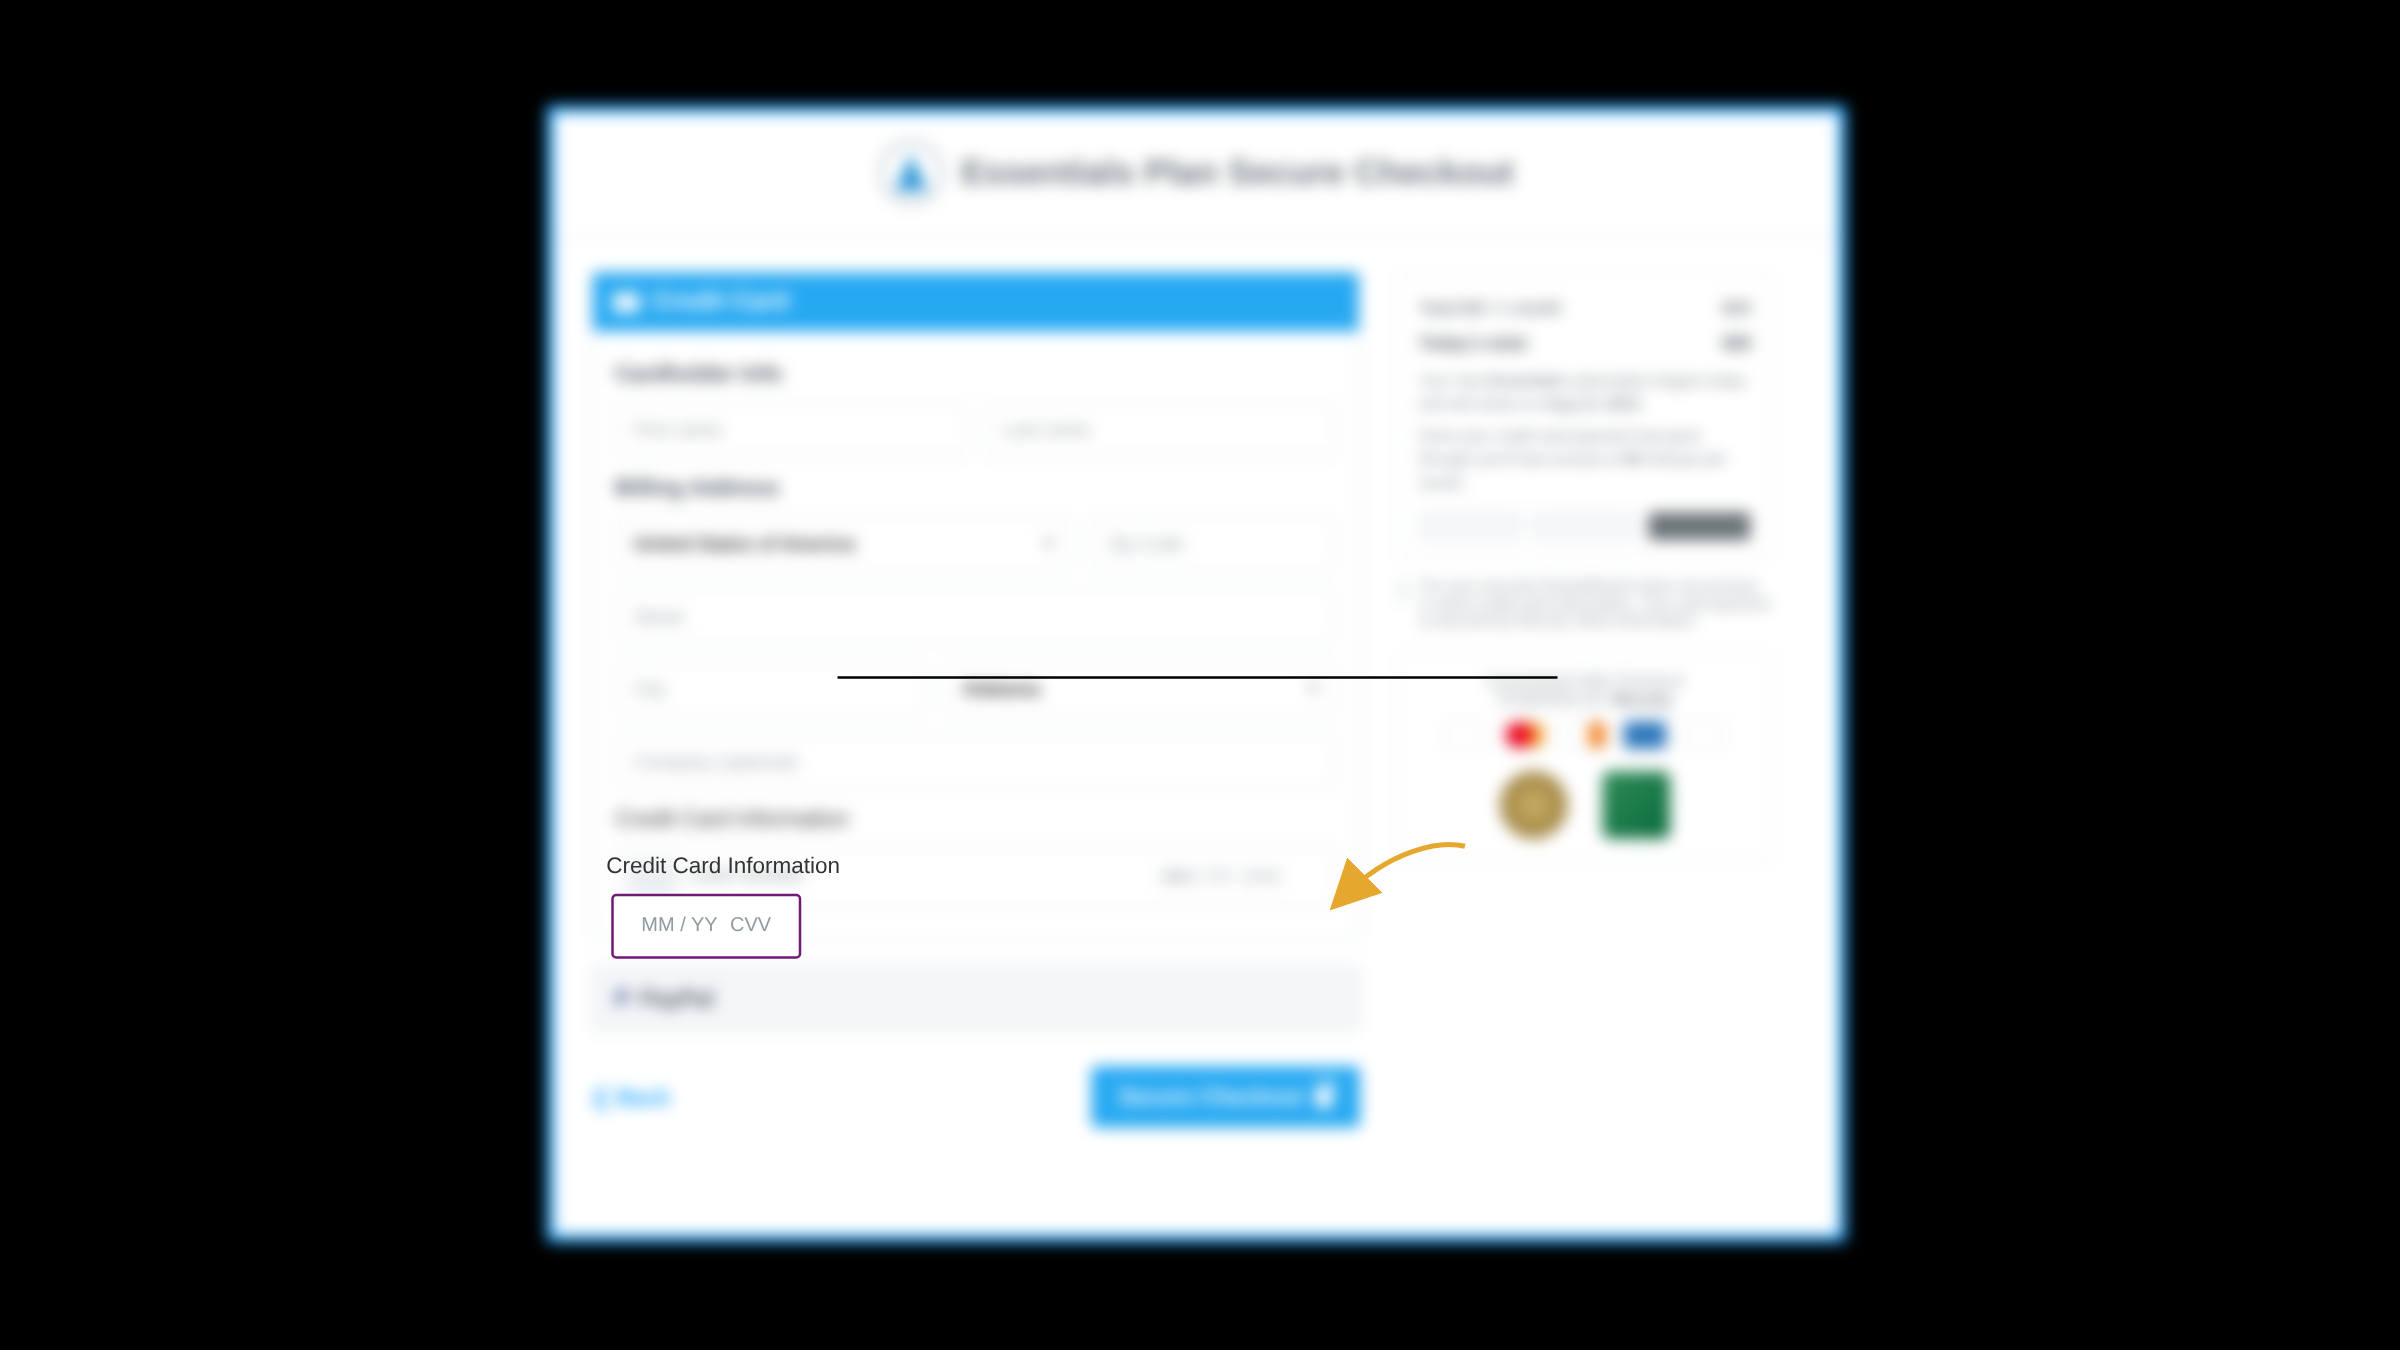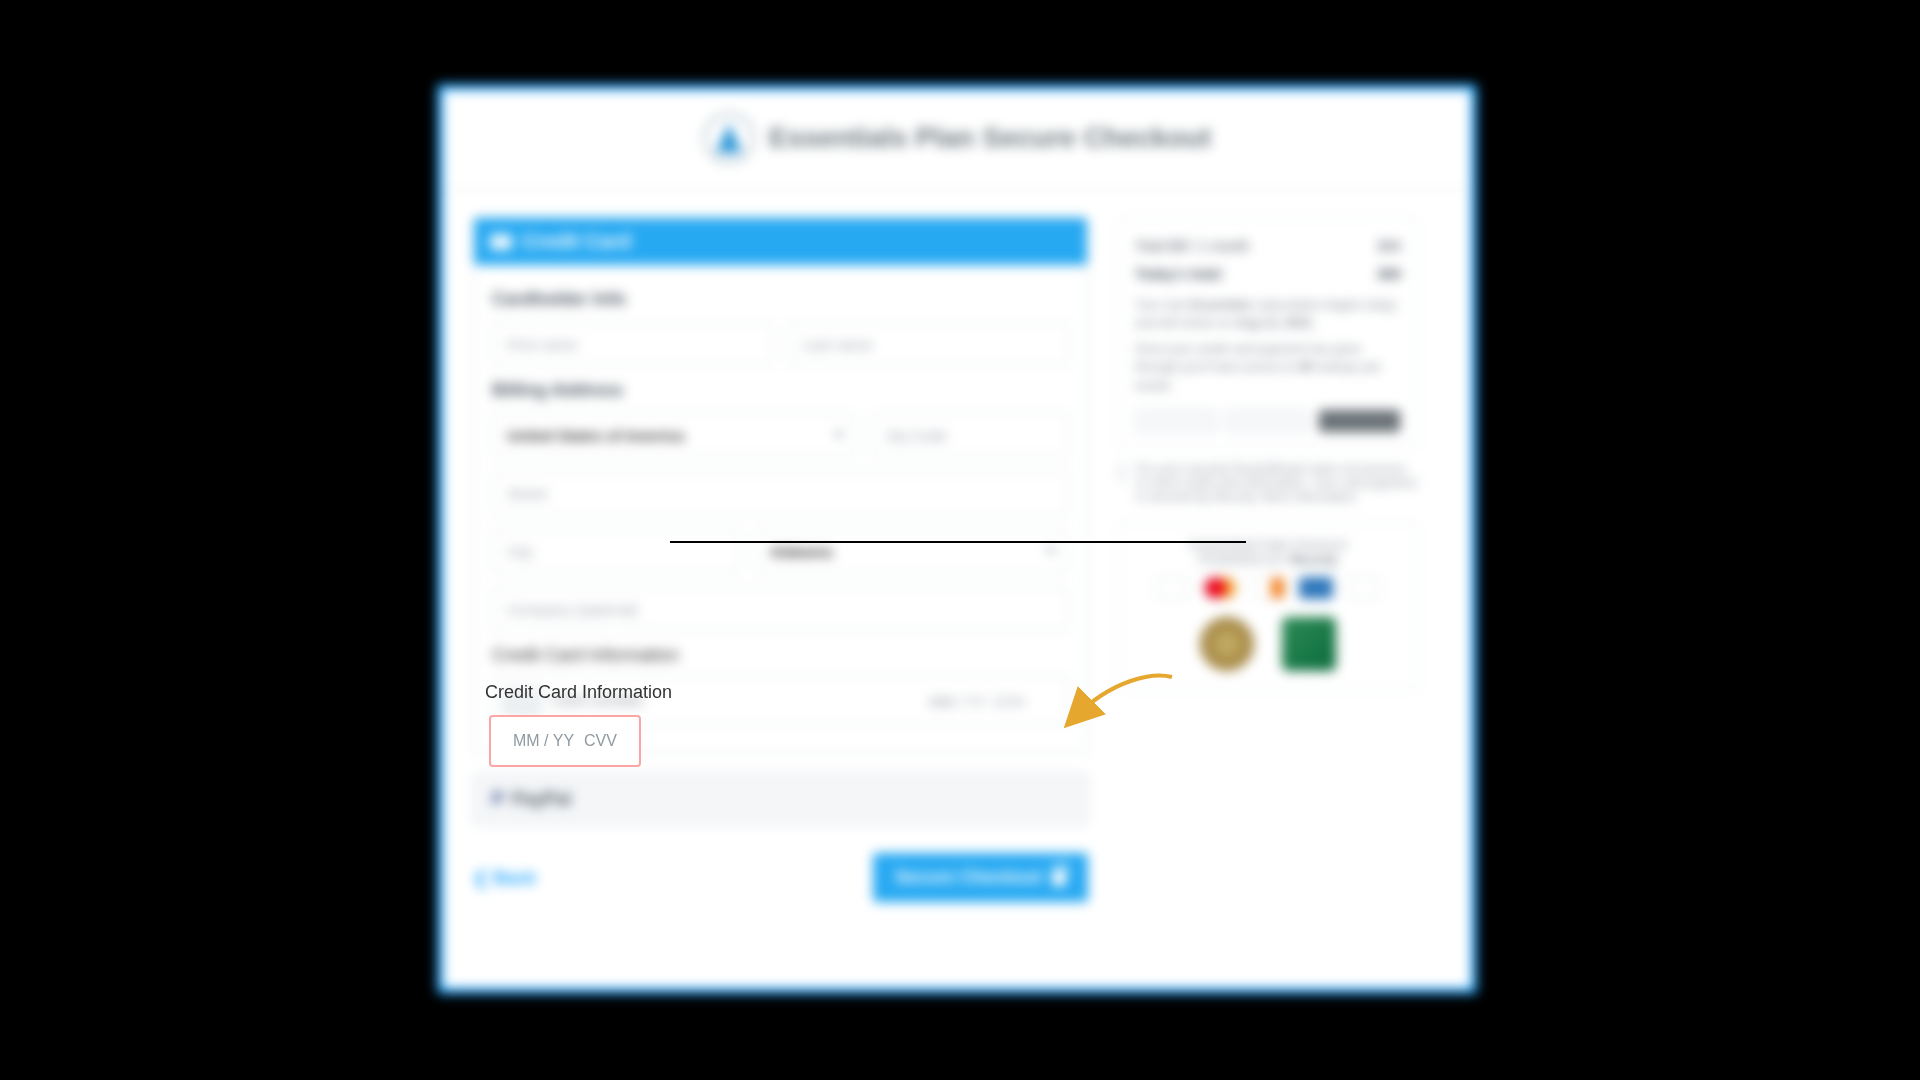--- a/index.html
+++ b/index.html
@@ -143,21 +143,21 @@
   .focus-ccline .chip{
     width:38px;height:26px;margin:0 12px;border:1px solid #c7ced3;border-radius:3px;
     background:linear-gradient(#f3f5f6,#e7ecef); position:relative;
   }
   .focus-ccline .chip::after{
     content:""; position:absolute; left:4px; right:4px; top:5px; height:6px; background:#dfe5e9; border-radius:2px;
   }
   .focus-ccline .ph{ flex:1; color:#8f9aa1; font-size:17px; letter-spacing:.2px;}
   .focus-tailbox{
     width:152px; height:52px; margin-left:4px;
-    border:2px solid #fca5a5; border-radius:4px;
+    border:2px solid #701a75; border-radius:4px;
     display:flex; align-items:center; justify-content:center; gap:10px;
     color:#8f9aa1; font-size:16px; background:#fff;
   }
 
   
   .arrow{
     position:absolute; left: 630px; top: 588px; width: 110px; height: 60px;
     color:#e6a72e;
   }
   .arrow svg{ width:100%; height:100%; overflow:visible;}

